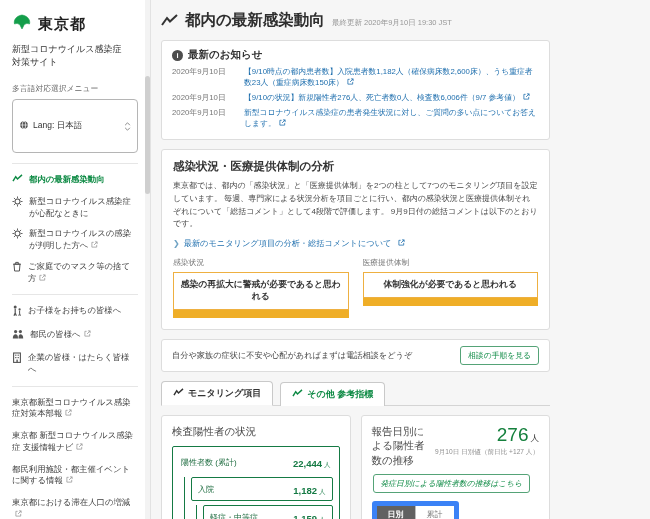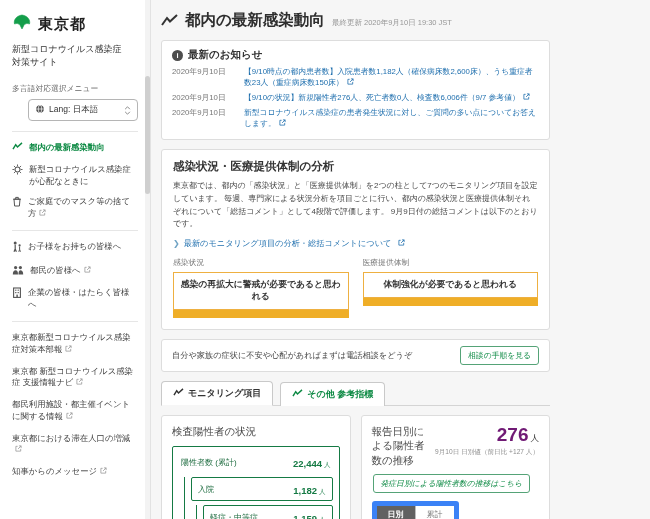--- a/index.html
+++ b/index.html
@@ -8,21 +8,21 @@
   .app{width:560px;height:519px;display:flex;overflow:hidden;}
 
   
   .sidebar{width:151px;background:#fff;border-right:1px solid #e2e2e2;padding:12px 12px 10px 12px;position:relative;flex-shrink:0;overflow:hidden;}
   .sb-scroll{position:absolute;right:0;top:0;width:5px;height:100%;background:#f3f3f3;}
   .sb-thumb{position:absolute;right:0;top:76px;width:5px;height:118px;background:#cfcfcf;border-radius:3px;}
   .brand{display:flex;align-items:center;gap:6px;}
   .brand-name{font-size:15px;font-weight:bold;color:#1f1f1f;letter-spacing:1px;}
   .site-title{font-size:9px;color:#333;line-height:1.45;margin-top:7px;}
   .lang-label{font-size:7.8px;color:#666;margin-top:14px;}
-  .lang-select{margin-top:5px;border:1px solid #b5b5b5;border-radius:4px;padding:4px 6px;display:flex;align-items:center;gap:4px;font-size:8.5px;color:#333;cursor:pointer;background:#fff;margin-left:16px;}
+  .lang-select{margin-top:5px;border:1px solid #b5b5b5;border-radius:4px;padding:20px 6px;display:flex;align-items:center;gap:4px;font-size:8.5px;color:#333;cursor:pointer;background:#fff;}
   .lang-caret{margin-left:auto;display:flex;flex-direction:column;gap:1px;}
   .sb-hr{border:none;border-top:1px solid #e6e6e6;margin:10px 0;}
   .nav-item{display:flex;align-items:flex-start;gap:6px;margin:9px 0;font-size:8.4px;line-height:1.4;color:#3d3d3d;cursor:pointer;}
   .nav-item .ni-icon{flex-shrink:0;margin-top:0;}
   .nav-item.active{color:#0d8a44;font-weight:bold;}
   .nav-item2{margin:10px 0;font-size:8.4px;line-height:1.4;color:#3d3d3d;cursor:pointer;}
   .ext{display:inline-block;vertical-align:baseline;margin-left:3px;}
 
   
   .main{flex:1;padding:8px 10px;overflow:hidden;}
@@ -65,21 +65,21 @@
   .bd-outer{border:1.5px solid #157a44;border-radius:2px;padding:5px 6px;margin-top:8px;}
   .bd-head{display:flex;justify-content:space-between;align-items:center;padding:1px 2px 2px;}
   .bd-children{border-left:1.5px solid #157a44;margin-left:5px;padding-left:6px;}
   .bd-box{border:1.5px solid #157a44;border-radius:2px;display:flex;justify-content:space-between;align-items:center;padding:2px 6px;margin:4px 0;background:#fff;}
   .bd-label{font-size:8px;color:#1d6b3f;}
   .bd-value b{font-size:9.5px;color:#157a44;}
   .bd-value i{font-style:normal;font-size:6.5px;color:#157a44;margin-left:2px;}
 
   .trend-head{display:flex;justify-content:space-between;align-items:flex-start;gap:6px;}
   .trend-num{text-align:right;flex-shrink:0;}
-  .big-num{font-size:19px;color:#701a75;font-weight:700;}
+  .big-num{font-size:19px;color:#15803d;font-weight:400;}
   .big-unit{font-size:8.5px;color:#333;margin-left:2px;}
   .trend-sub{font-size:6.6px;color:#8d8d8d;margin-top:2px;}
   .trend-btn{margin:7px 1px 5px;font-style:italic;}
   .toggle{display:inline-flex;border:5px solid #3b82f6;border-radius:3px;overflow:hidden;margin:3px 0 4px;}
   .seg{font-size:8px;padding:3px 11px;background:#fff;color:#777;cursor:pointer;}
   .seg.active{background:#616161;color:#fff;font-weight:bold;}
   .seg + .seg{border-left:1px solid #bdbdbd;}
 </style>
 </head>
 <body>
@@ -134,20 +134,38 @@
                 <line x1="6" y1="9.5" x2="6" y2="11.5"></line>
                 <line x1="0.5" y1="6" x2="2.5" y2="6"></line>
                 <line x1="9.5" y1="6" x2="11.5" y2="6"></line>
                 <line x1="2.1" y1="2.1" x2="3.5" y2="3.5"></line>
                 <line x1="8.5" y1="8.5" x2="9.9" y2="9.9"></line>
                 <line x1="9.9" y1="2.1" x2="8.5" y2="3.5"></line>
                 <line x1="3.5" y1="8.5" x2="2.1" y2="9.9"></line>
               </g>
             </svg></span>
           <span>新型コロナウイルス感染症が心配なときに</span>
+        </div>
+        <div class="nav-item">
+          <span class="ni-icon"><svg width="11" height="11" viewBox="0 0 12 12">
+              <circle cx="6" cy="6" r="2.7" fill="none" stroke="#555" stroke-width="1.1"></circle>
+              <g stroke="#555" stroke-width="1">
+                <line x1="6" y1="0.5" x2="6" y2="2.5"></line>
+                <line x1="6" y1="9.5" x2="6" y2="11.5"></line>
+                <line x1="0.5" y1="6" x2="2.5" y2="6"></line>
+                <line x1="9.5" y1="6" x2="11.5" y2="6"></line>
+                <line x1="2.1" y1="2.1" x2="3.5" y2="3.5"></line>
+                <line x1="8.5" y1="8.5" x2="9.9" y2="9.9"></line>
+                <line x1="9.9" y1="2.1" x2="8.5" y2="3.5"></line>
+                <line x1="3.5" y1="8.5" x2="2.1" y2="9.9"></line>
+              </g>
+            </svg></span>
+          <span>新型コロナウイルスの感染が判明した方へ<span class="ext"><svg width="7" height="7" viewBox="0 0 8 8">
+                <path d="M3 1.5 H1 V7 H6.5 V4.5 M4.5 1 H7 V3.5 M7 1 L3.5 4.5" fill="none" stroke="#999" stroke-width="0.9"></path>
+              </svg></span></span>
         </div>
         <div class="nav-item">
           <span class="ni-icon"><svg width="10" height="11" viewBox="0 0 10 11">
               <path d="M2 3.2 H8 L7.4 10 H2.6 Z" fill="none" stroke="#555" stroke-width="1"></path>
               <line x1="1" y1="3.2" x2="9" y2="3.2" stroke="#555" stroke-width="1"></line>
               <path d="M3.7 3 V1.4 H6.3 V3" fill="none" stroke="#555" stroke-width="1"></path>
             </svg></span>
           <span>ご家庭でのマスク等の捨て方<span class="ext"><svg width="7" height="7" viewBox="0 0 8 8">
                 <path d="M3 1.5 H1 V7 H6.5 V4.5 M4.5 1 H7 V3.5 M7 1 L3.5 4.5" fill="none" stroke="#999" stroke-width="0.9"></path>
               </svg></span></span>

